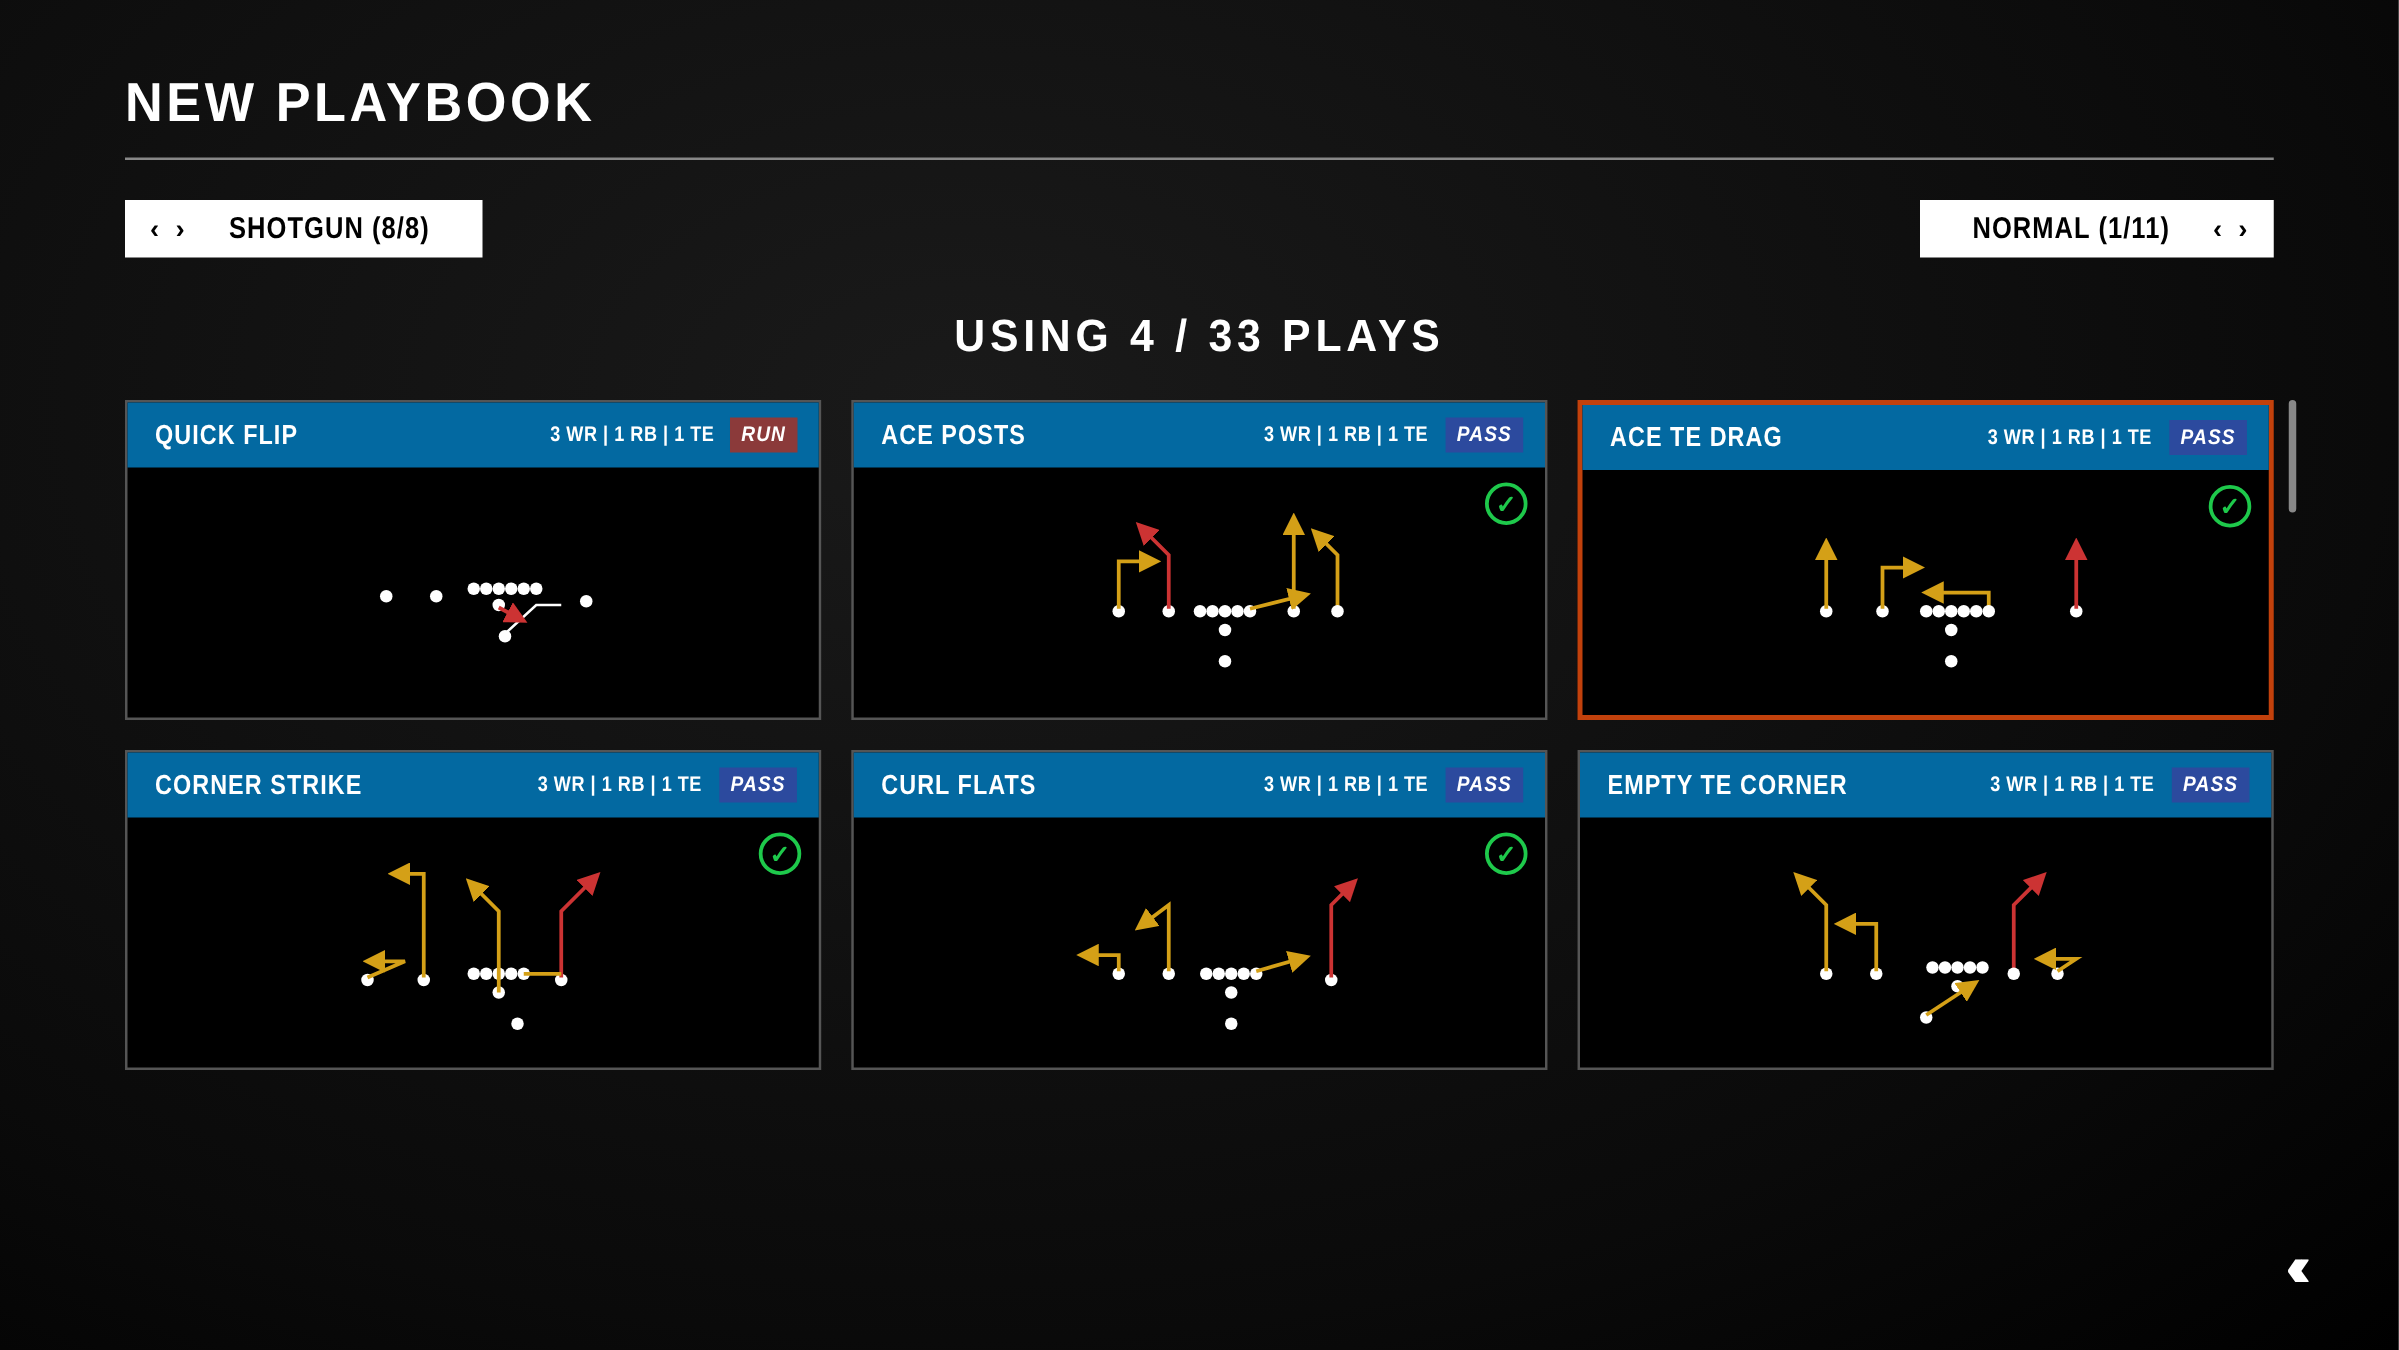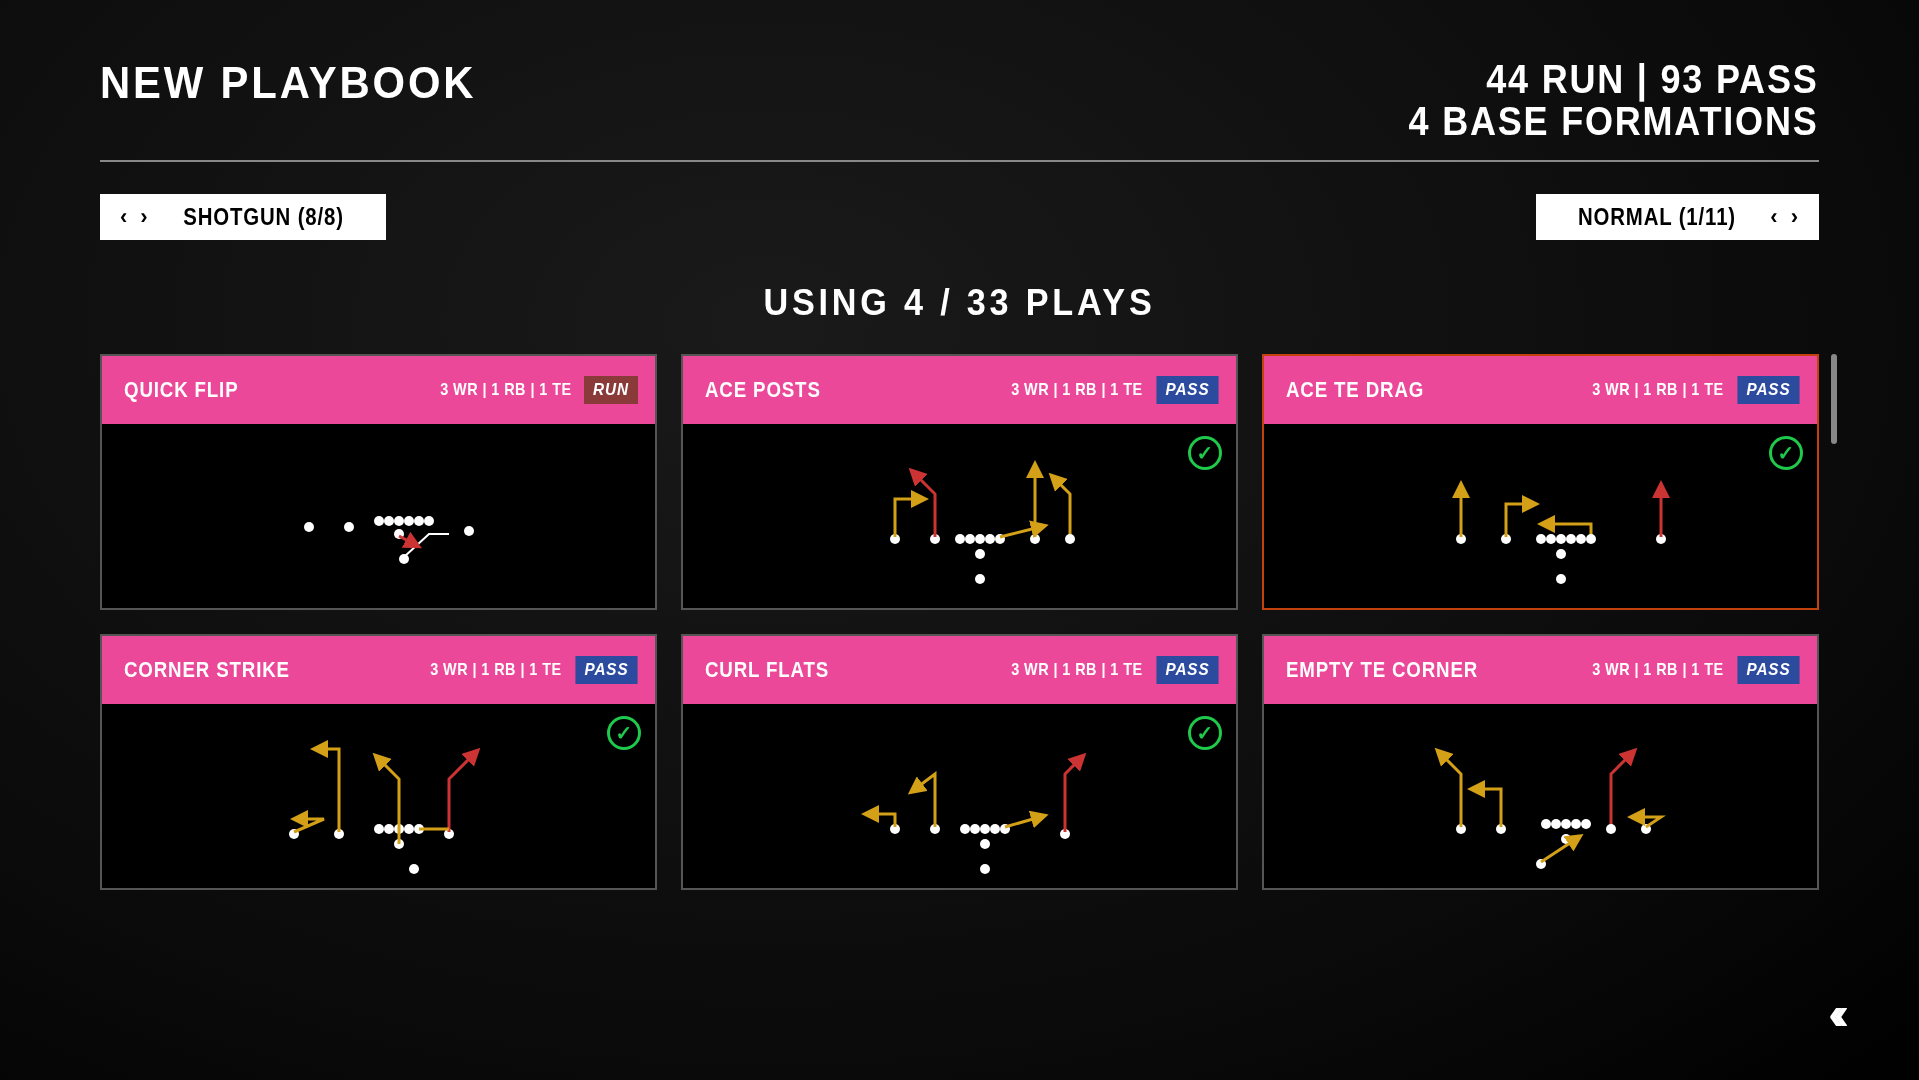--- a/index.html
+++ b/index.html
@@ -60,24 +60,24 @@
     grid-template-columns: repeat(3, 1fr);
     gap:24px;
   }
   .play-card {
     border:2px solid #555;
     background:#000;
     height:256px;
     position:relative;
     cursor:pointer;
   }
-  .play-card.highlighted { border:2px solid #c2410c; }
+  .play-card.highlighted { border:4px solid #c2410c; }
   .card-header {
-    background:#ec4899;
-    height:68px;
+    background:#0369a1;
+    height:52px;
     display:flex; align-items:center; justify-content:space-between;
     padding:0 14px 0 22px;
   }
   .play-name {
     font-size:22px; font-weight:bold; letter-spacing:1px;
     transform:scaleX(0.85); transform-origin:left;
   }
   .card-right { display:flex; align-items:center; gap:10px;text-align:right; }
   .personnel {
     font-size:17px; font-weight:bold; letter-spacing:0.5px;
@@ -111,24 +111,20 @@
     cursor:pointer;
   }
   svg.diagram { width:360px; height:170px; }
 </style>
 </head>
 <body>
 
 <div class="container">
   <div class="header">
     <div class="title">NEW PLAYBOOK</div>
-    <div class="header-right">
-      <div class="header-stats">44 RUN  |  93 PASS</div>
-      <div class="header-stats">4 BASE FORMATIONS</div>
-    </div>
   </div>
 
   <div class="controls-row">
     <div class="selector-box">
       <span class="arrow">‹</span>
       <span class="arrow">›</span>
       <span class="label">SHOTGUN  (8/8)</span>
     </div>
 
 

